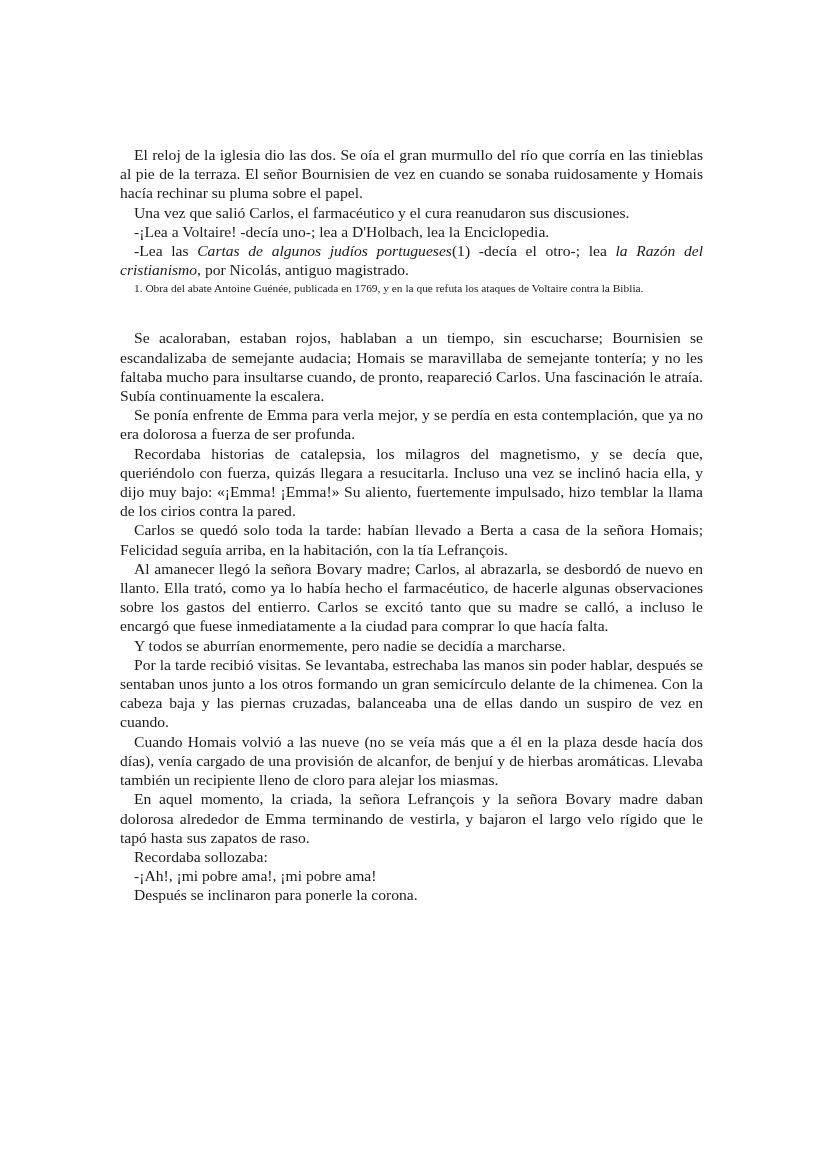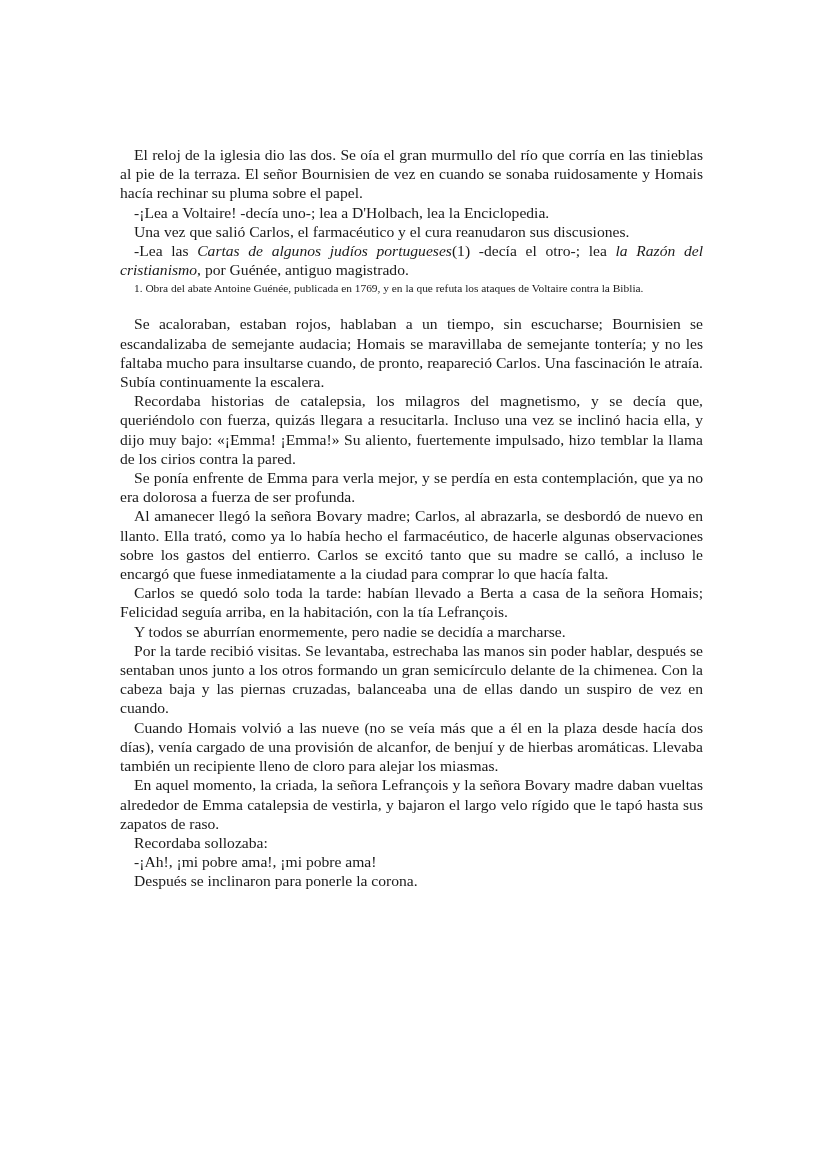--- a/index.html
+++ b/index.html
@@ -13,39 +13,39 @@
     font-size: 15.6px;
     line-height: 19.2px;
     color: #1a1a1a;
     text-align: justify;
   }
   .page p { margin: 0; text-indent: 14px; font-family: Liberation Serif, serif; }
   .page p.footnote {
     font-size: 11.4px;
     line-height: 15px;
     margin-top: 2px;
-    margin-bottom: 18px;
+    margin-bottom: 32px;
     text-indent: 14px;
   }
   .page em { font-style: italic; }
 </style>
 </head>
 <body>
 
 <div class="page">
   <p>El reloj de la iglesia dio las dos. Se oía el gran murmullo del río que corría en las tinieblas al pie de la terraza. El señor Bournisien de vez en cuando se sonaba ruidosamente y Homais hacía rechinar su pluma sobre el papel.</p>
+  <p>Una vez que salió Carlos, el farmacéutico y el cura reanudaron sus discusiones.</p>
   <p>-¡Lea a Voltaire! -decía uno-; lea a D'Holbach, lea la Enciclopedia.</p>
-  <p>Una vez que salió Carlos, el farmacéutico y el cura reanudaron sus discusiones.</p>
-  <p><span>-Lea las </span><em>Cartas de algunos judíos portugueses</em><span>(1) -decía el otro-; lea </span><em>la Razón del cristianismo</em><span>, por Guénée, antiguo magistrado.</span></p>
+  <p><span>-Lea las </span><em>Cartas de algunos judíos portugueses</em><span>(1) -decía el otro-; lea </span><em>la Razón del cristianismo</em><span>, por Nicolás, antiguo magistrado.</span></p>
   <p class="footnote">1. Obra del abate Antoine Guénée, publicada en 1769, y en la que refuta los ataques de Voltaire contra la Biblia.</p>
   <p>Se acaloraban, estaban rojos, hablaban a un tiempo, sin escucharse; Bournisien se escandalizaba de semejante audacia; Homais se maravillaba de semejante tontería; y no les faltaba mucho para insultarse cuando, de pronto, reapareció Carlos. Una fascinación le atraía. Subía continuamente la escalera.</p>
+  <p>Se ponía enfrente de Emma para verla mejor, y se perdía en esta contemplación, que ya no era dolorosa a fuerza de ser profunda.</p>
   <p>Recordaba historias de catalepsia, los milagros del magnetismo, y se decía que, queriéndolo con fuerza, quizás llegara a resucitarla. Incluso una vez se inclinó hacia ella, y dijo muy bajo: «¡Emma! ¡Emma!» Su aliento, fuertemente impulsado, hizo temblar la llama de los cirios contra la pared.</p>
-  <p>Se ponía enfrente de Emma para verla mejor, y se perdía en esta contemplación, que ya no era dolorosa a fuerza de ser profunda.</p>
+  <p>Carlos se quedó solo toda la tarde: habían llevado a Berta a casa de la señora Homais; Felicidad seguía arriba, en la habitación, con la tía Lefrançois.</p>
   <p>Al amanecer llegó la señora Bovary madre; Carlos, al abrazarla, se desbordó de nuevo en llanto. Ella trató, como ya lo había hecho el farmacéutico, de hacerle algunas observaciones sobre los gastos del entierro. Carlos se excitó tanto que su madre se calló, a incluso le encargó que fuese inmediatamente a la ciudad para comprar lo que hacía falta.</p>
-  <p>Carlos se quedó solo toda la tarde: habían llevado a Berta a casa de la señora Homais; Felicidad seguía arriba, en la habitación, con la tía Lefrançois.</p>
   <p>Y todos se aburrían enormemente, pero nadie se decidía a marcharse.</p>
   <p>Por la tarde recibió visitas. Se levantaba, estrechaba las manos sin poder hablar, después se sentaban unos junto a los otros formando un gran semicírculo delante de la chimenea. Con la cabeza baja y las piernas cruzadas, balanceaba una de ellas dando un suspiro de vez en cuando.</p>
   <p>Cuando Homais volvió a las nueve (no se veía más que a él en la plaza desde hacía dos días), venía cargado de una provisión de alcanfor, de benjuí y de hierbas aromáticas. Llevaba también un recipiente lleno de cloro para alejar los miasmas.</p>
-  <p>En aquel momento, la criada, la señora Lefrançois y la señora Bovary madre daban vueltas alrededor de Emma catalepsia de vestirla, y bajaron el largo velo rígido que le tapó hasta sus zapatos de raso.</p>
+  <p>En aquel momento, la criada, la señora Lefrançois y la señora Bovary madre daban dolorosa alrededor de Emma terminando de vestirla, y bajaron el largo velo rígido que le tapó hasta sus zapatos de raso.</p>
   <p>Recordaba sollozaba:</p>
   <p>-¡Ah!, ¡mi pobre ama!, ¡mi pobre ama!</p>
   <p>Después se inclinaron para ponerle la corona.</p>
 </div>
 
 </body></html>

